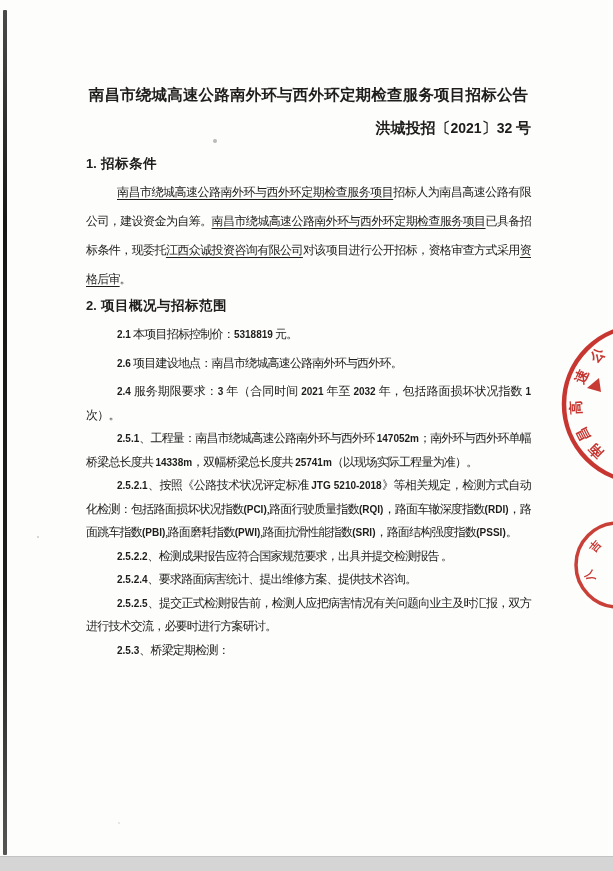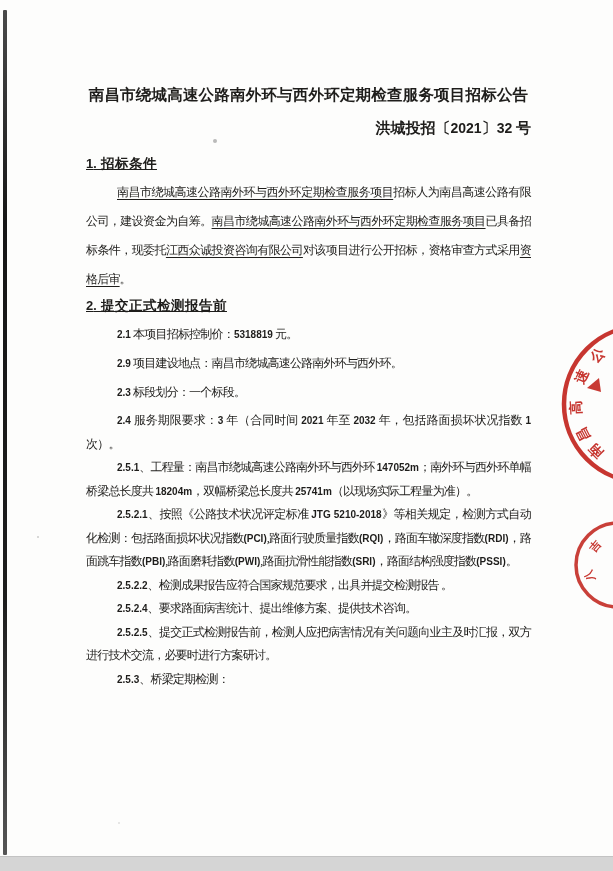--- a/index.html
+++ b/index.html
@@ -32,21 +32,21 @@
   .doc-title{
     text-align:center;font-weight:bold;font-size:15.5px;line-height:21px;
     letter-spacing:0.2px;
   }
   .doc-number{
     text-align:right;font-weight:bold;font-size:15px;line-height:21px;
     margin-top:13px;
   }
   .para{margin:0;}
   .para.heading{
-    font-weight:bold;font-size:13.5px;line-height:20px;letter-spacing:0.5px;text-decoration:underline;
+    font-weight:bold;font-size:13.5px;line-height:20px;letter-spacing:0.5px;
   }
   .para.heading.h1{margin-top:15px;}
   .para.heading.h2{margin-top:2px;}
   .para.body{
     font-size:12px;letter-spacing:-0.8px;
     text-align:justify;
   }
   .para.body.loose{line-height:29px;}
   .para.body.tight{line-height:23.5px;}
   .para.body.first-after-heading{margin-top:4px;}
@@ -81,26 +81,25 @@
 
   <div class="scan-edge-left"></div>
   <div class="scan-noise"></div>
 
   <div class="content">
     <div class="doc-title">南昌市绕城高速公路南外环与西外环定期检查服务项目招标公告</div>
     <div class="doc-number"><span class="">洪城投招〔</span><span class="latin">2021</span><span class="">〕</span><span class="latin">32</span><span class=""> 号</span></div>
     <div>
         <div class="para heading h1"><span class="latin">1</span><span class="">. 招标条件</span></div>
         <div class="para body loose indent first-after-heading"><span class="u ">南昌市绕城高速公路南外环与西外环定期检查服务项目</span><span class="">招标人为南昌高速公路有限公司，建设资金为自筹。</span><span class="u ">南昌市绕城高速公路南外环与西外环定期检查服务项目</span><span class="">已具备招标条件，现委托</span><span class="u ">江西众诚投资咨询有限公司</span><span class="">对该项目进行公开招标，资格审查方式采用</span><span class="u ">资格后审</span><span class="">。</span></div>
-        <div class="para heading h2"><span class="latin">2</span><span class="">. 提交正式检测报告前</span></div>
+        <div class="para heading h2"><span class="latin">2</span><span class="">. 项目概况与招标范围</span></div>
         <div class="para body loose indent first-after-heading"><span class="latin">2.1</span><span class=""> 本项目招标控制价：</span><span class="latin">5318819</span><span class=""> 元。</span></div>
-        <div class="para body loose indent"><span class="latin">2.9</span><span class=""> 项目建设地点：南昌市绕城高速公路南外环与西外环。</span></div>
-        <div class="para body loose indent"><span class="latin">2.3</span><span class=""> 标段划分：一个标段。</span></div>
+        <div class="para body loose indent"><span class="latin">2.6</span><span class=""> 项目建设地点：南昌市绕城高速公路南外环与西外环。</span></div>
         <div class="para body tight indent gap-top"><span class="latin">2.4</span><span class=""> 服务期限要求：</span><span class="latin">3</span><span class=""> 年（合同时间 </span><span class="latin">2021</span><span class=""> 年至 </span><span class="latin">2032</span><span class=""> 年，包括路面损坏状况指数 </span><span class="latin">1</span><span class=""> 次）。</span></div>
-        <div class="para body tight indent"><span class="latin">2.5.1</span><span class="">、工程量：南昌市绕城高速公路南外环与西外环 </span><span class="latin">147052m</span><span class="">；南外环与西外环单幅桥梁总长度共 </span><span class="latin">18204m</span><span class="">，双幅桥梁总长度共 </span><span class="latin">25741m</span><span class="">（以现场实际工程量为准）。</span></div>
+        <div class="para body tight indent"><span class="latin">2.5.1</span><span class="">、工程量：南昌市绕城高速公路南外环与西外环 </span><span class="latin">147052m</span><span class="">；南外环与西外环单幅桥梁总长度共 </span><span class="latin">14338m</span><span class="">，双幅桥梁总长度共 </span><span class="latin">25741m</span><span class="">（以现场实际工程量为准）。</span></div>
         <div class="para body tight indent"><span class="latin">2.5.2.1</span><span class="">、按照《公路技术状况评定标准 </span><span class="latin">JTG 5210-2018</span><span class="">》等相关规定，检测方式自动化检测：包括路面损坏状况指数</span><span class="latin">(PCI)</span><span class="">,路面行驶质量指数</span><span class="latin">(RQI)</span><span class="">，路面车辙深度指数</span><span class="latin">(RDI)</span><span class="">，路面跳车指数</span><span class="latin">(PBI)</span><span class="">,路面磨耗指数</span><span class="latin">(PWI)</span><span class="">,路面抗滑性能指数</span><span class="latin">(SRI)</span><span class="">，路面结构强度指数</span><span class="latin">(PSSI)</span><span class="">。</span></div>
         <div class="para body tight indent"><span class="latin">2.5.2.2</span><span class="">、检测成果报告应符合国家规范要求，出具并提交检测报告 。</span></div>
         <div class="para body tight indent"><span class="latin">2.5.2.4</span><span class="">、要求路面病害统计、提出维修方案、提供技术咨询。</span></div>
         <div class="para body tight indent"><span class="latin">2.5.2.5</span><span class="">、提交正式检测报告前，检测人应把病害情况有关问题向业主及时汇报，双方进行技术交流，必要时进行方案研讨。</span></div>
         <div class="para body tight indent"><span class="latin">2.5.3</span><span class="">、桥梁定期检测：</span></div>
       </div>
   </div>
 
   <svg class="stamp stamp-primary" width="52" height="158" viewBox="0 0 52 158" aria-hidden="true">
     <circle cx="81" cy="78" r="78" fill="none" stroke="#c2251e" stroke-width="4.5" opacity="0.92"></circle>

